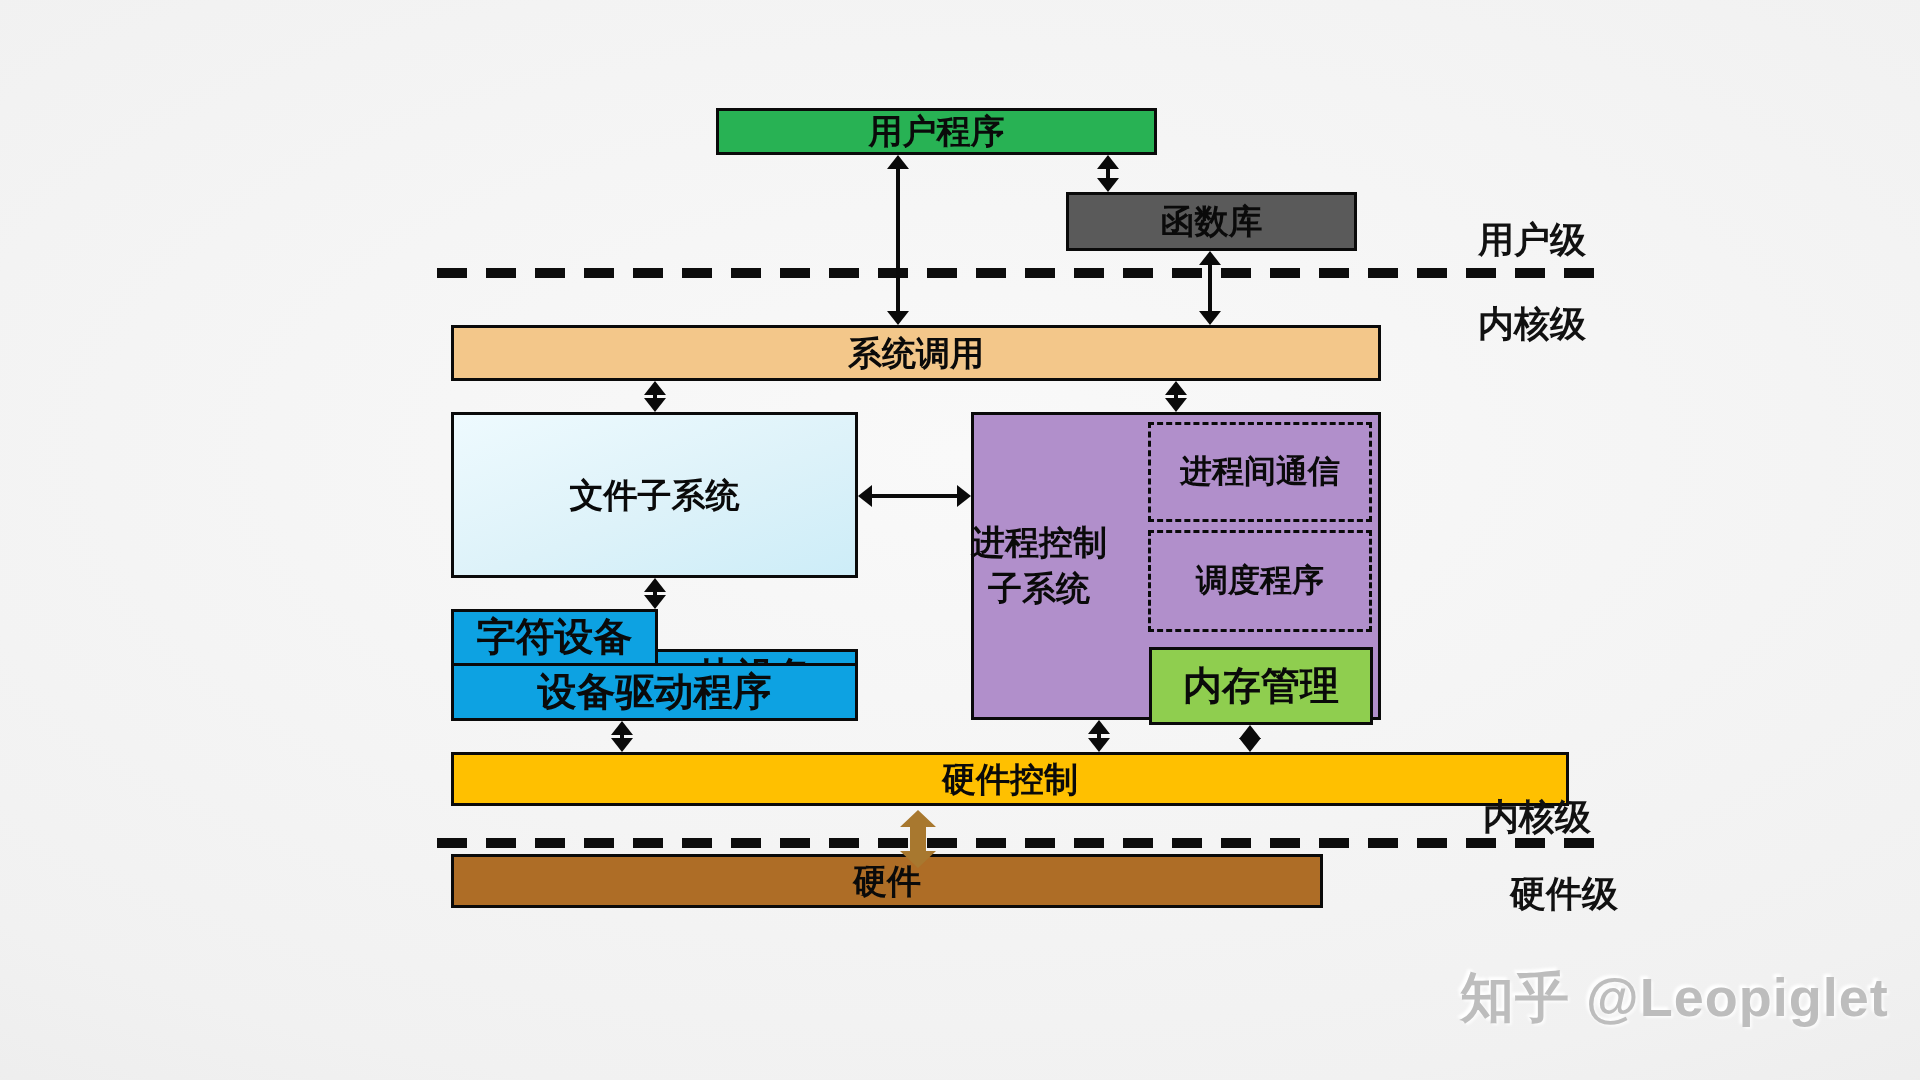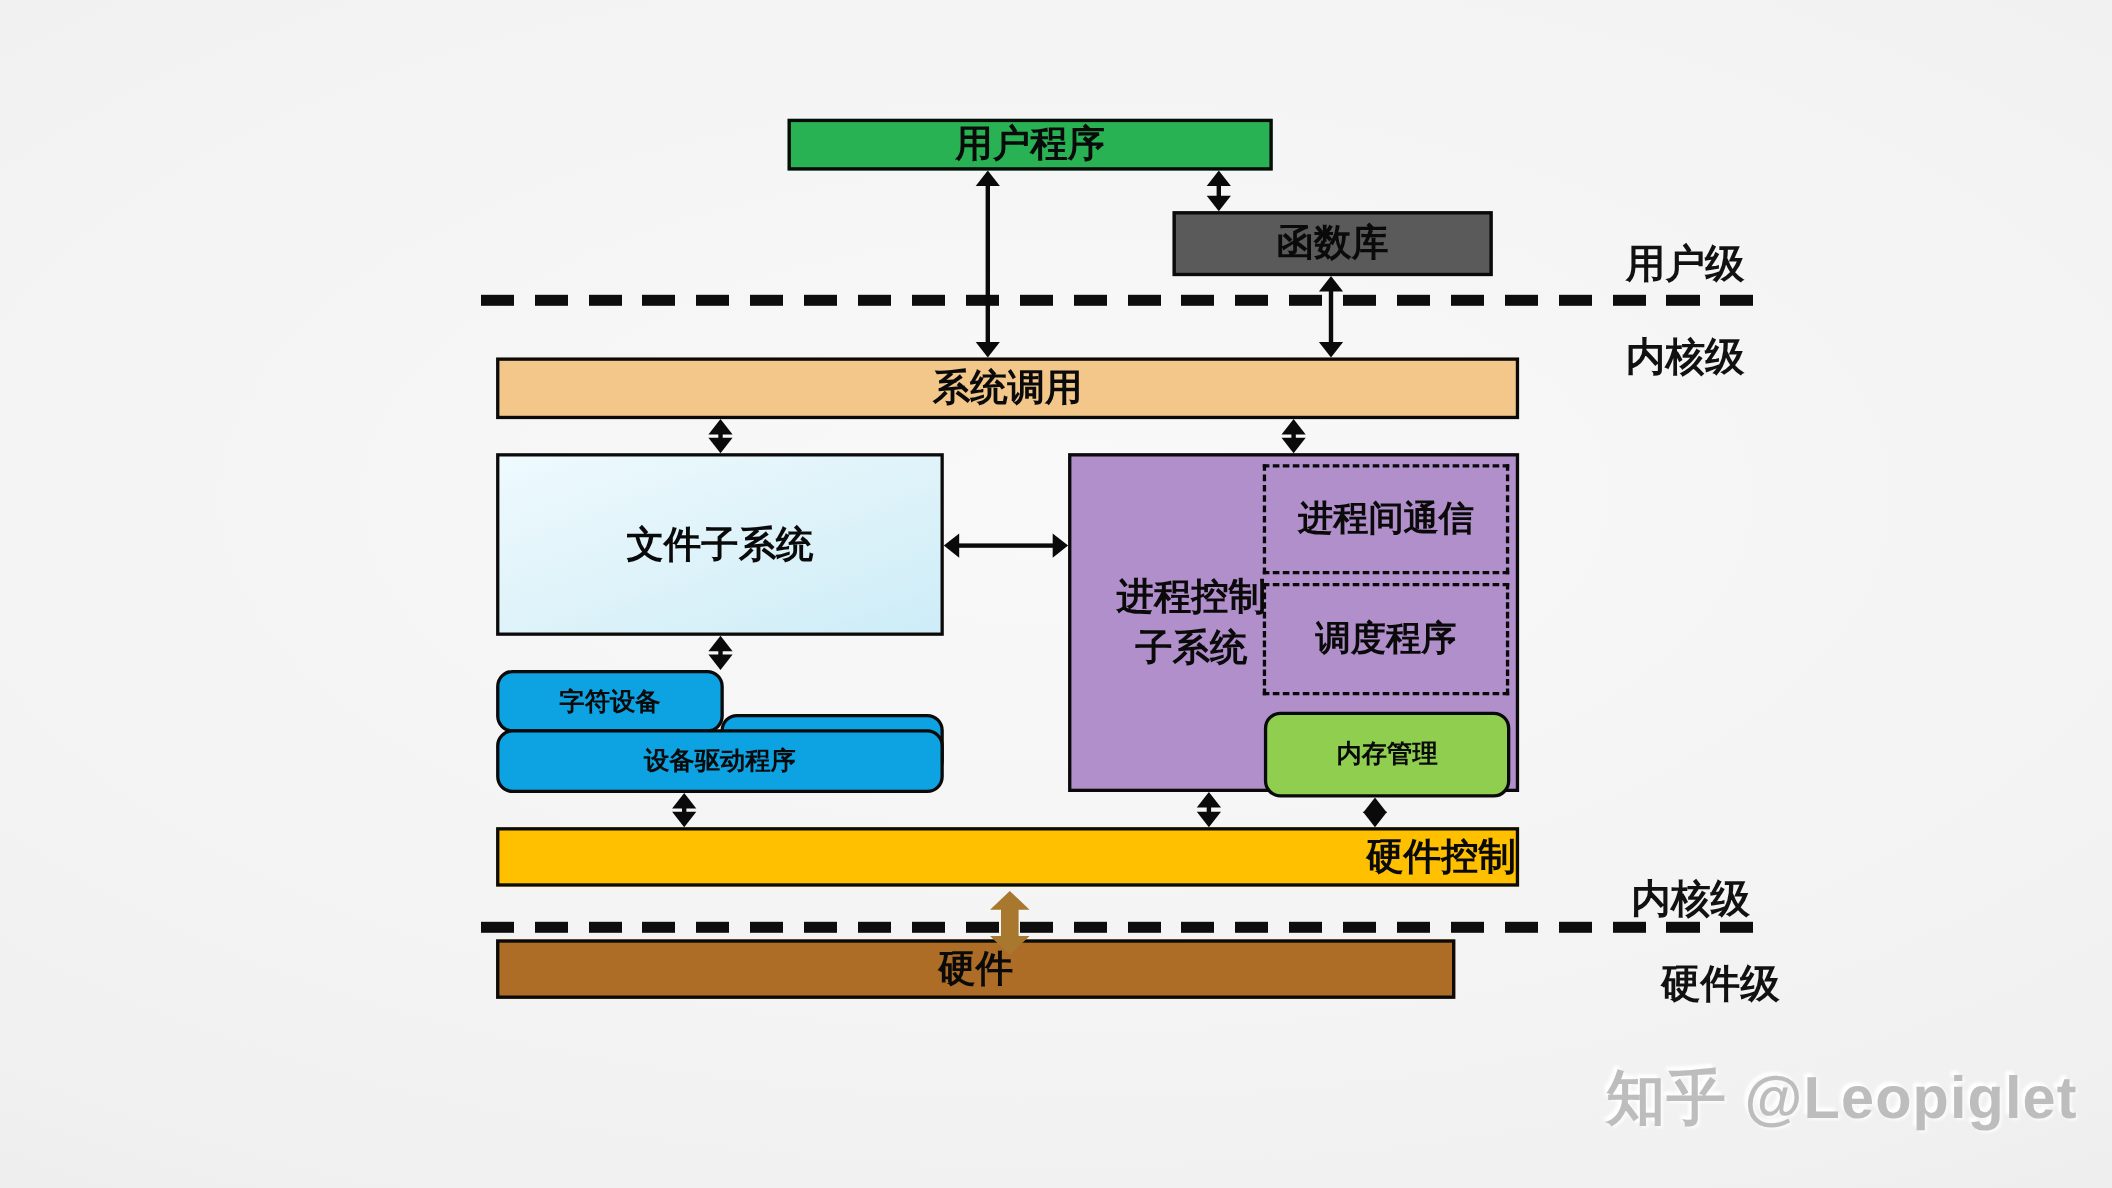--- a/index.html
+++ b/index.html
@@ -9,21 +9,21 @@
   }
   .stage{
     position:relative;width:1920px;height:1080px;
     background:radial-gradient(ellipse 130% 110% at 50% 42%, #f9f9f9 0%, #f1f1f1 55%, #e3e3e3 100%);
   }
   .box{
     position:absolute;border:3px solid #0a0a0a;box-sizing:border-box;
     display:flex;align-items:center;justify-content:center;
     font-size:34px;font-weight:700;color:#0a0a0a;line-height:1.18;
   }
-  .box.sub{font-size:23px;border-radius:15px;}
+  .box.sub{font-size:39px;}
   .dashedbox{
     position:absolute;border:3px dashed #0a0a0a;box-sizing:border-box;
     display:flex;align-items:center;justify-content:center;
     font-size:32px;font-weight:700;color:#0a0a0a;background:transparent;
   }
   .pre{white-space:pre-line;text-align:center;}
   
   .dashline{
     position:absolute;height:10px;
     background:repeating-linear-gradient(90deg,#0d0d0d 0 30px,transparent 30px 49px);
@@ -74,21 +74,21 @@
   <div class="box" style="left:451px;top:325px;width:930px;height:56px;background:#f3c78a;">
     <span>系统调用</span>
   </div>
 
   <div class="box" style="left:451px;top:412px;width:407px;height:166px;background:linear-gradient(160deg,#eefafe 0%,#ddf2f9 55%,#cdedf8 100%);">
     <span>文件子系统</span>
   </div>
 
   <div class="box" style="left:971px;top:412px;width:410px;height:308px;background:#b18fcb;justify-content:flex-start;">
   </div>
-  <div style="position:absolute;left:971px;top:412px;width:180px;height:308px;display:flex;align-items:center;justify-content:flex-end;font-size:34px;font-weight:700;color:#0a0a0a;">
+  <div style="position:absolute;left:971px;top:412px;width:180px;height:308px;display:flex;align-items:center;justify-content:flex-start;font-size:34px;font-weight:700;color:#0a0a0a;">
     <span class="pre">进程控制
 子系统</span>
   </div>
 
   <div class="dashedbox" style="left:1148px;top:422px;width:224px;height:100px;">
     <span>进程间通信</span>
   </div>
 
   <div class="dashedbox" style="left:1148px;top:530px;width:224px;height:102px;">
     <span>调度程序</span>
@@ -101,21 +101,21 @@
   <div class="box sub" style="left:451px;top:609px;width:207px;height:57px;background:#0da2e2;">
     <span>字符设备</span>
   </div>
   <div class="box sub" style="left:655px;top:609px;width:203px;height:57px;background:#0da2e2;margin-top:40px;">
     <span>块设备</span>
   </div>
   <div class="box sub" style="left:451px;top:663px;width:407px;height:58px;background:#0da2e2;">
     <span>设备驱动程序</span>
   </div>
 
-  <div class="box" style="left:451px;top:752px;width:930px;height:54px;background:#ffc000;justify-content:flex-end;">
+  <div class="box" style="left:451px;top:752px;width:1118px;height:54px;background:#ffc000;">
     <span>硬件控制</span>
   </div>
 
   <div class="dashline" style="left:437px;top:838px;width:1161px;"></div>
 
   <div class="box" style="left:451px;top:838px;width:872px;height:54px;background:#ae6d26;margin-top:16px;">
     <span>硬件</span>
   </div>
 
   <div class="va" style="left:887px;top:155px;height:170px;">

